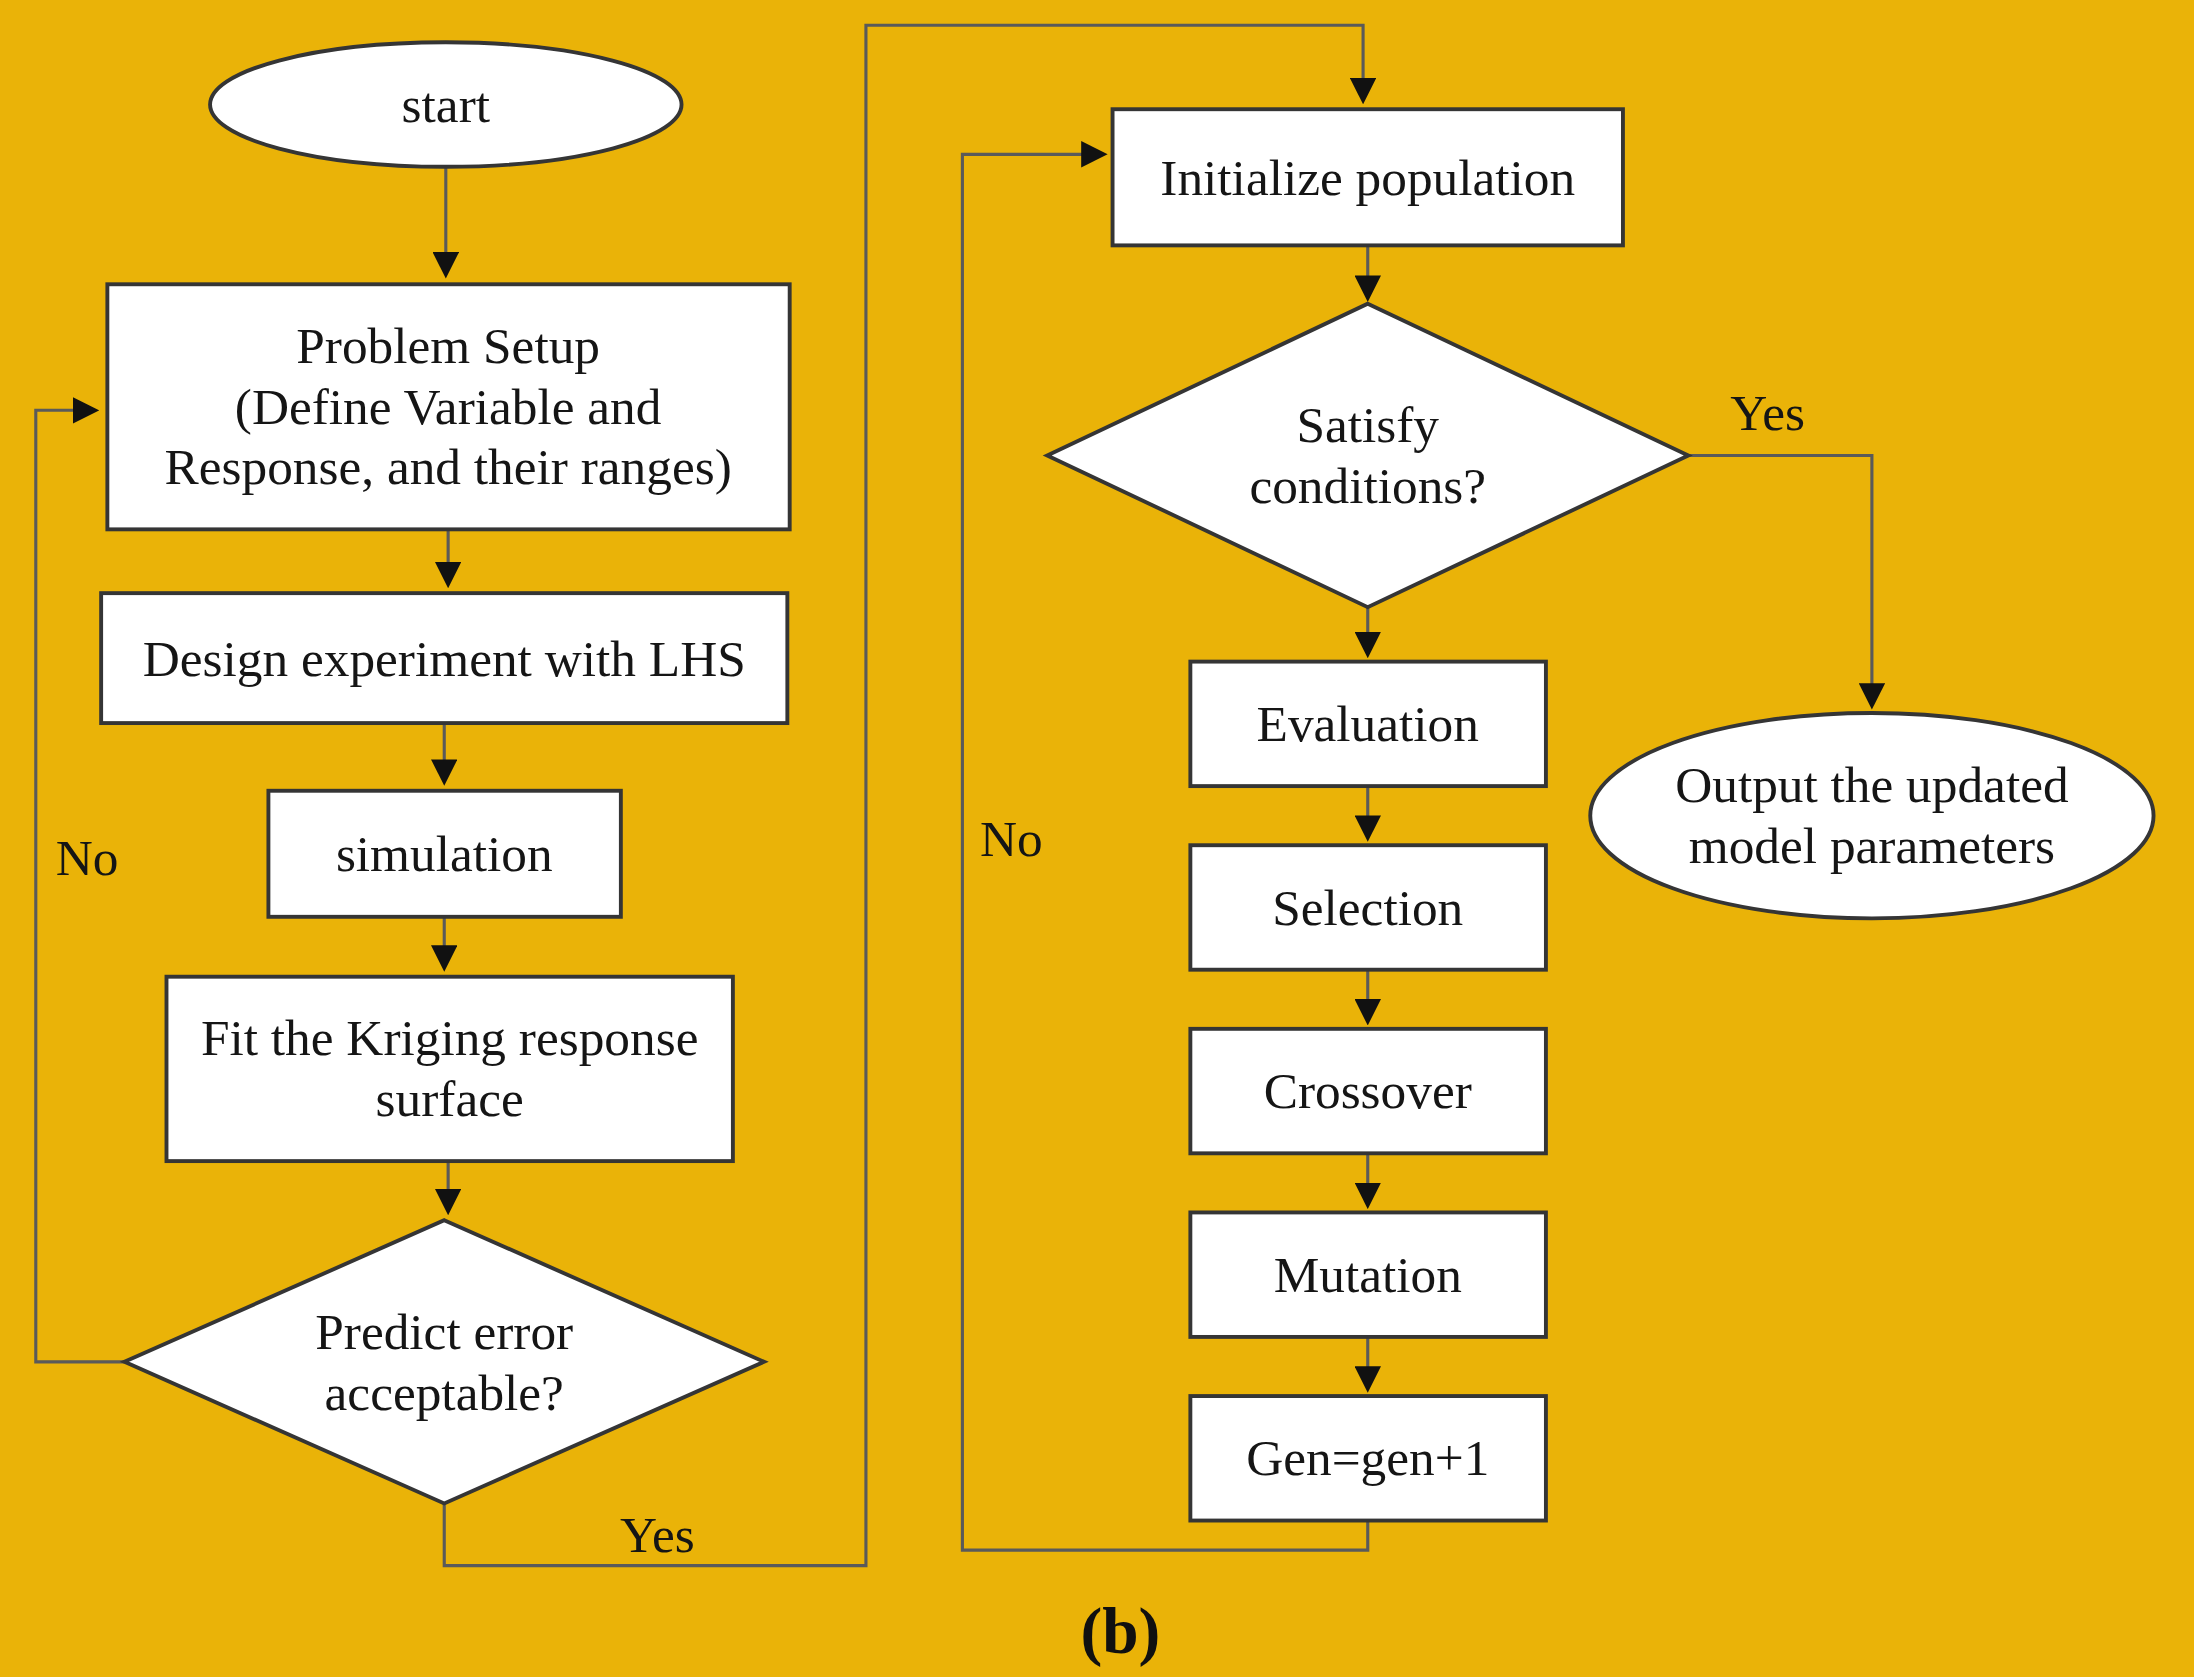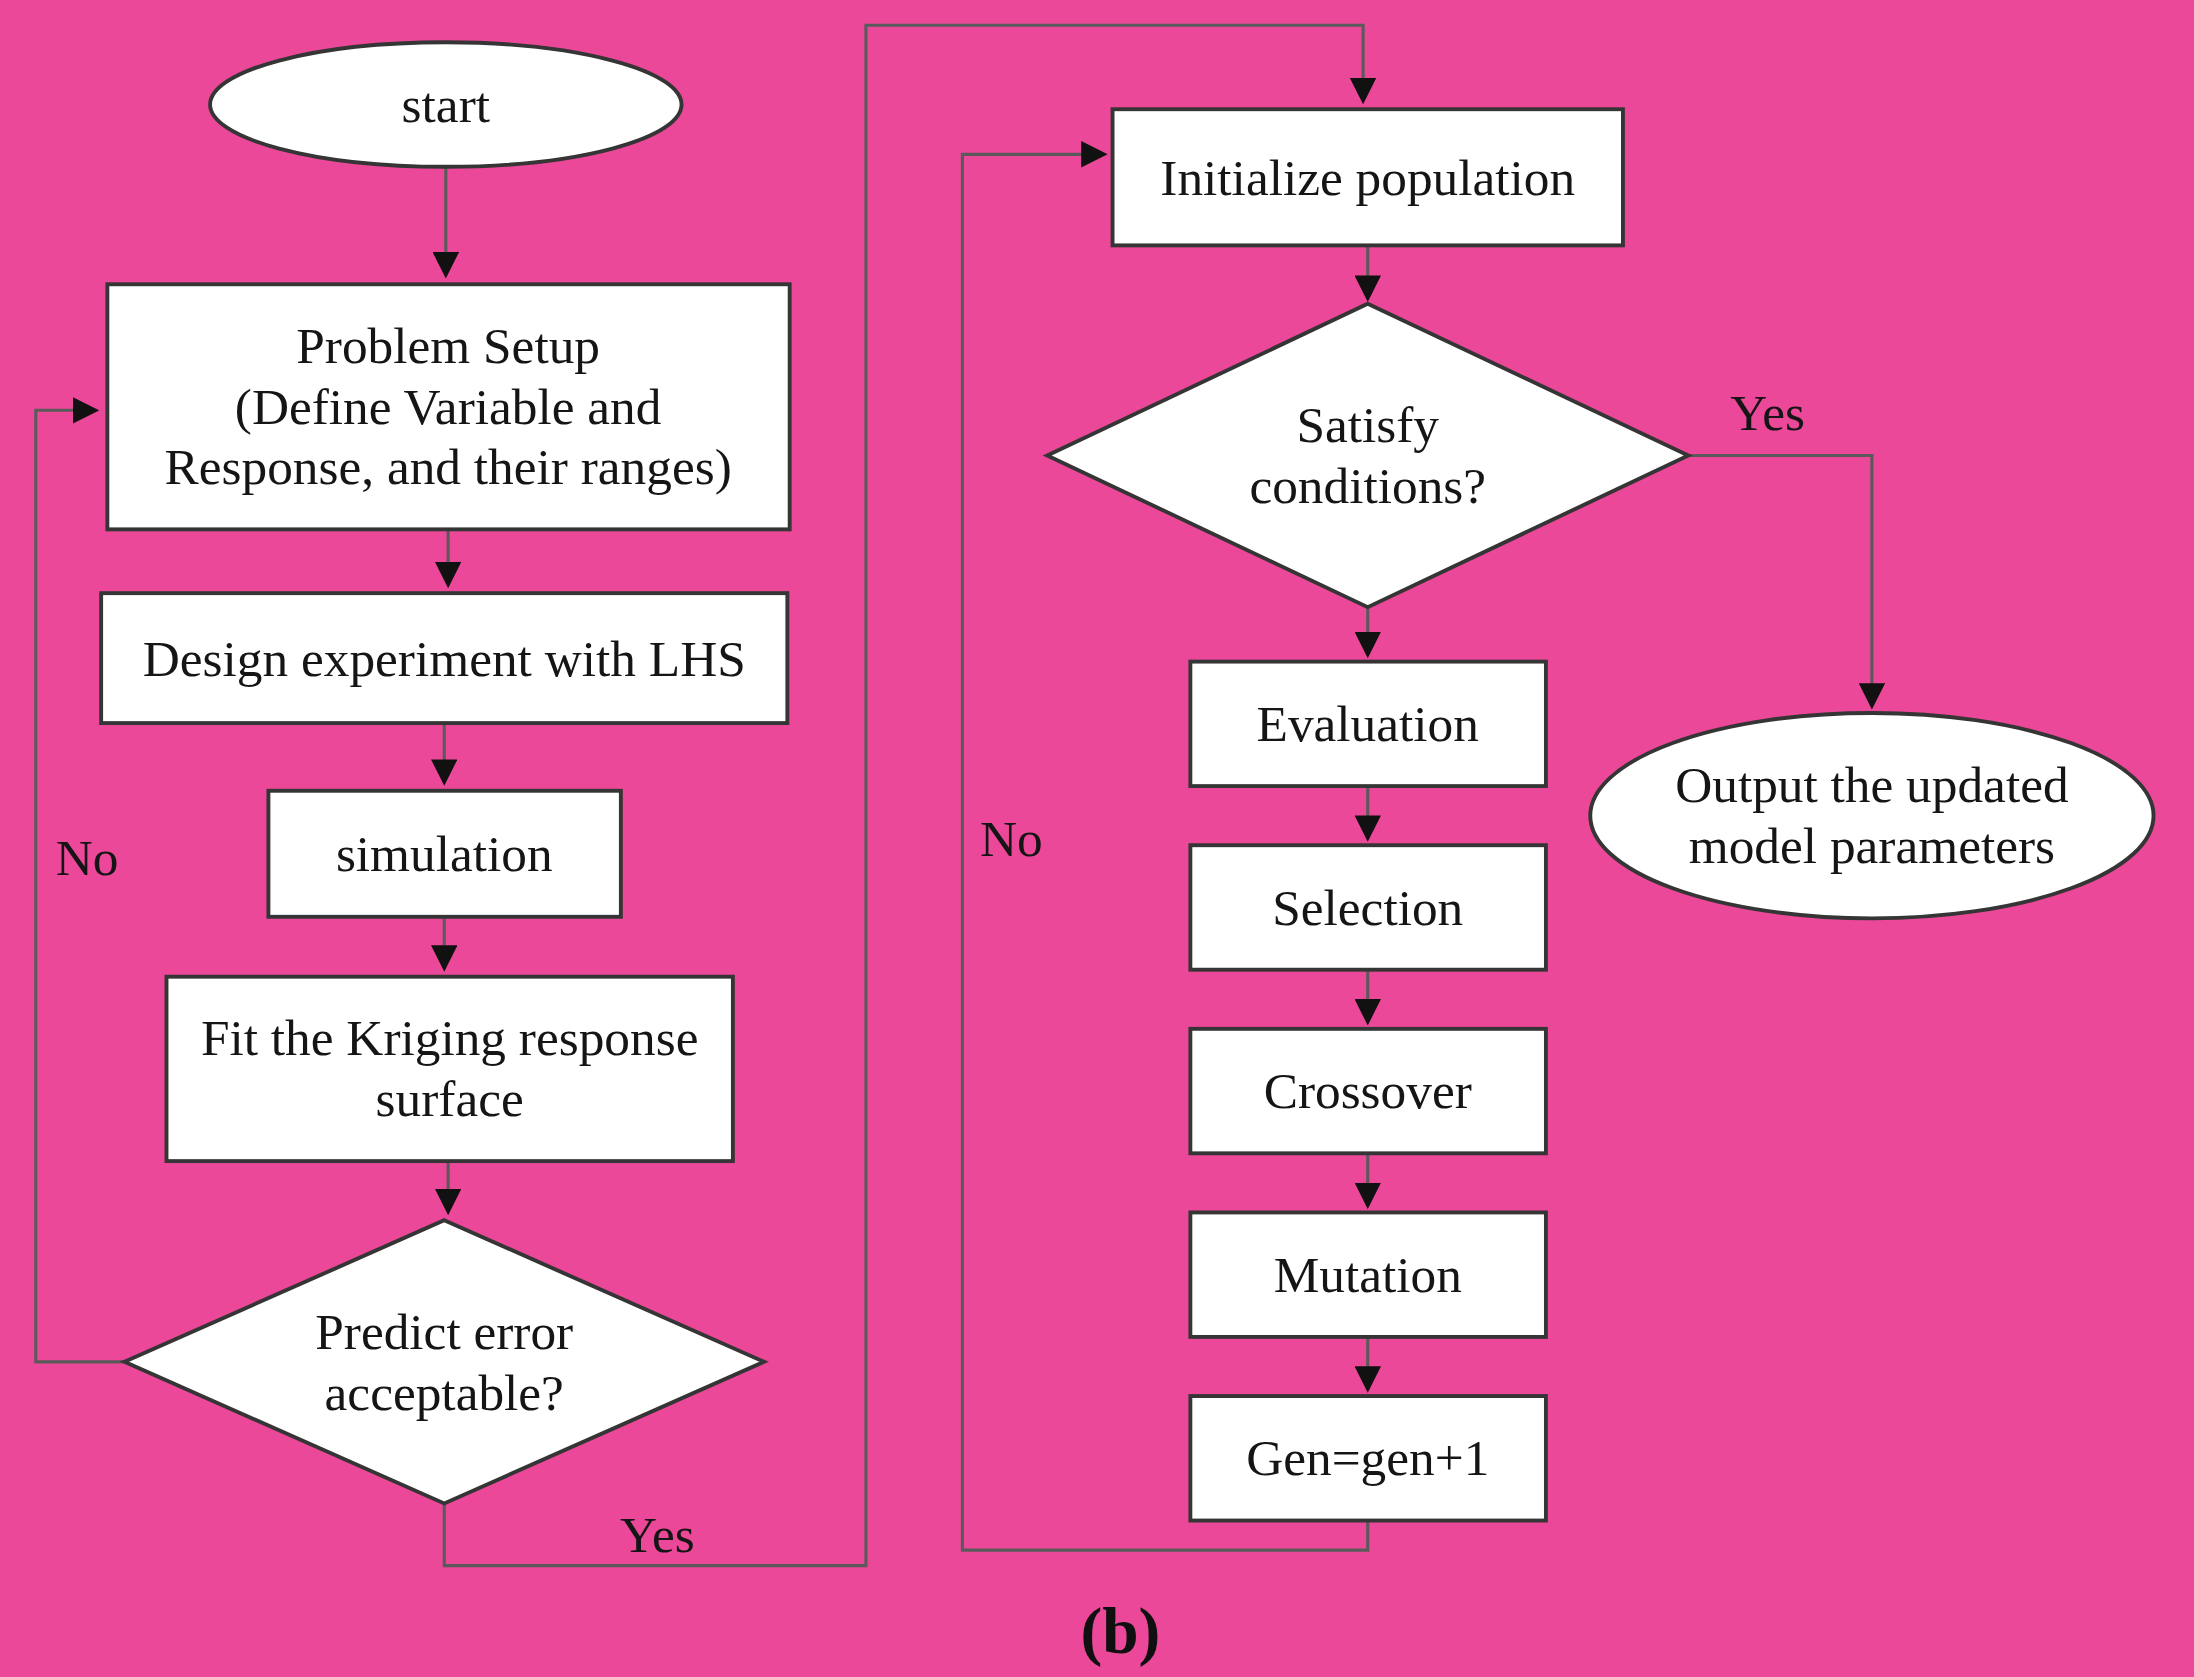--- a/index.html
+++ b/index.html
@@ -3,21 +3,21 @@
 <meta charset="utf-8">
 <style>
   html, body {
     margin: 0;
     padding: 0;
     background: #ffffff;
   }
   #canvas {
     width: 2194px;
     height: 1678px;
-    background: #ec4899;
+    background: #eab308;
     position: relative;
   }
   svg { display: block; }
   .node-shape {
     fill: #ffffff;
     stroke: #353535;
     stroke-width: 5;
   }
   .edge {
     fill: none;

